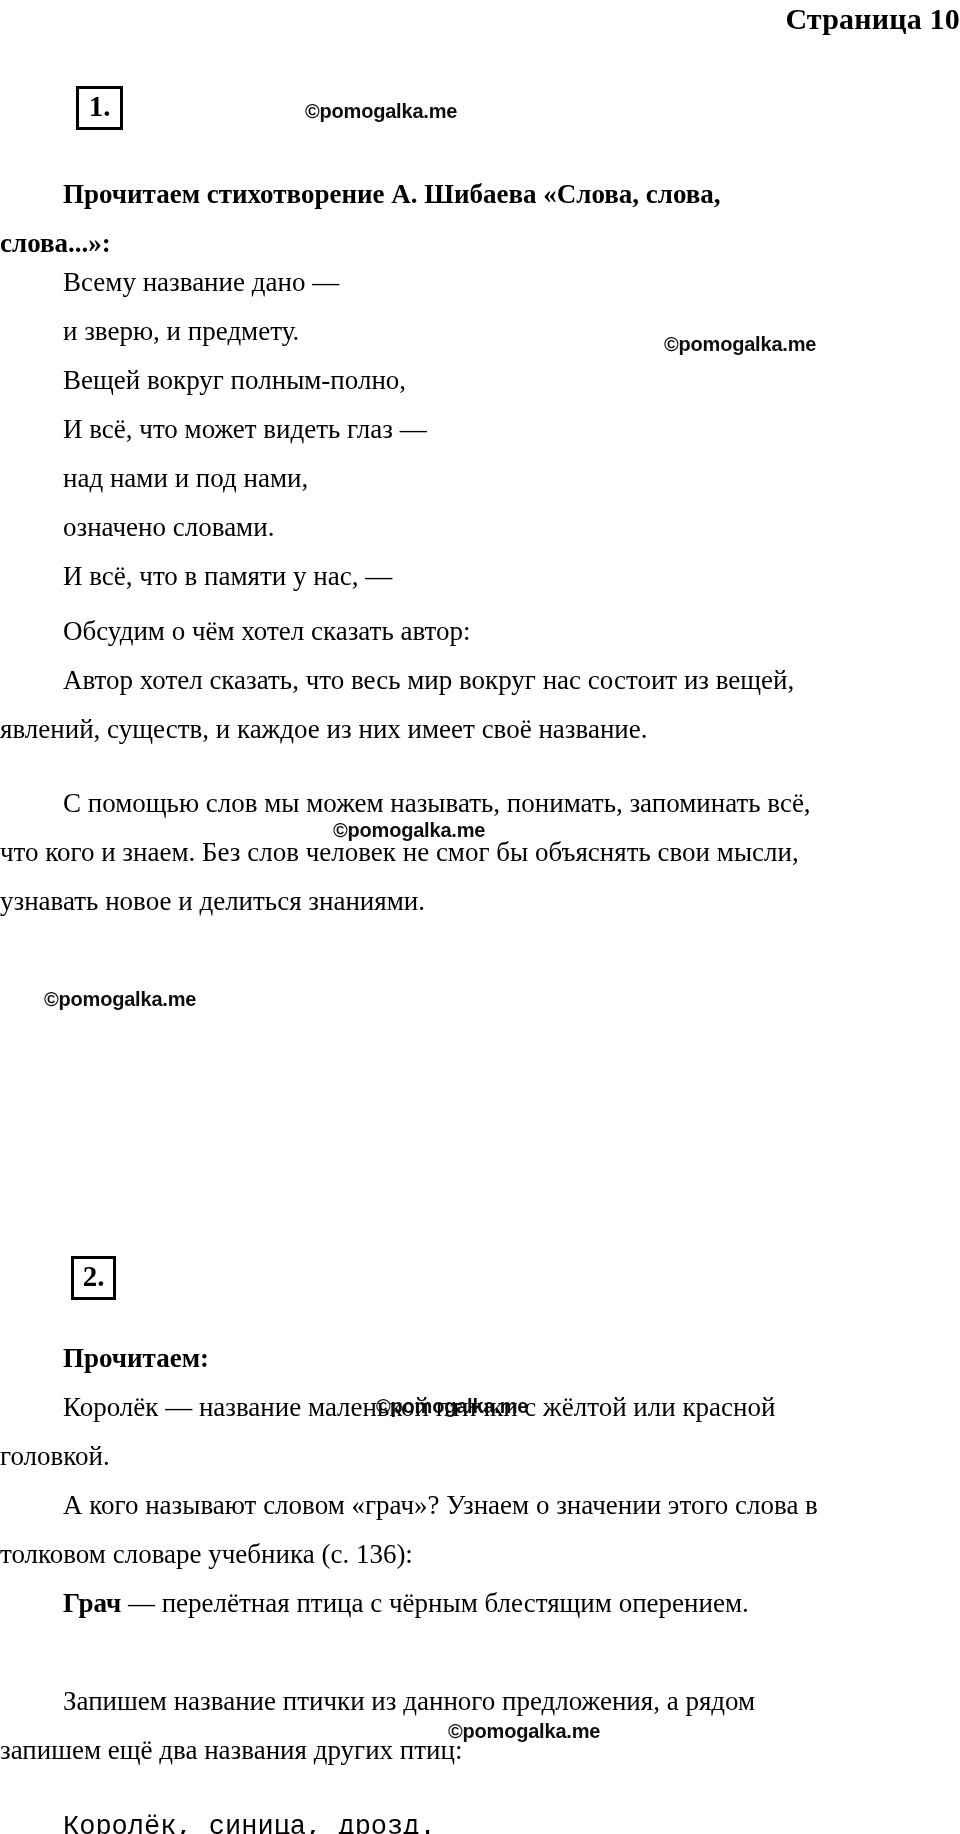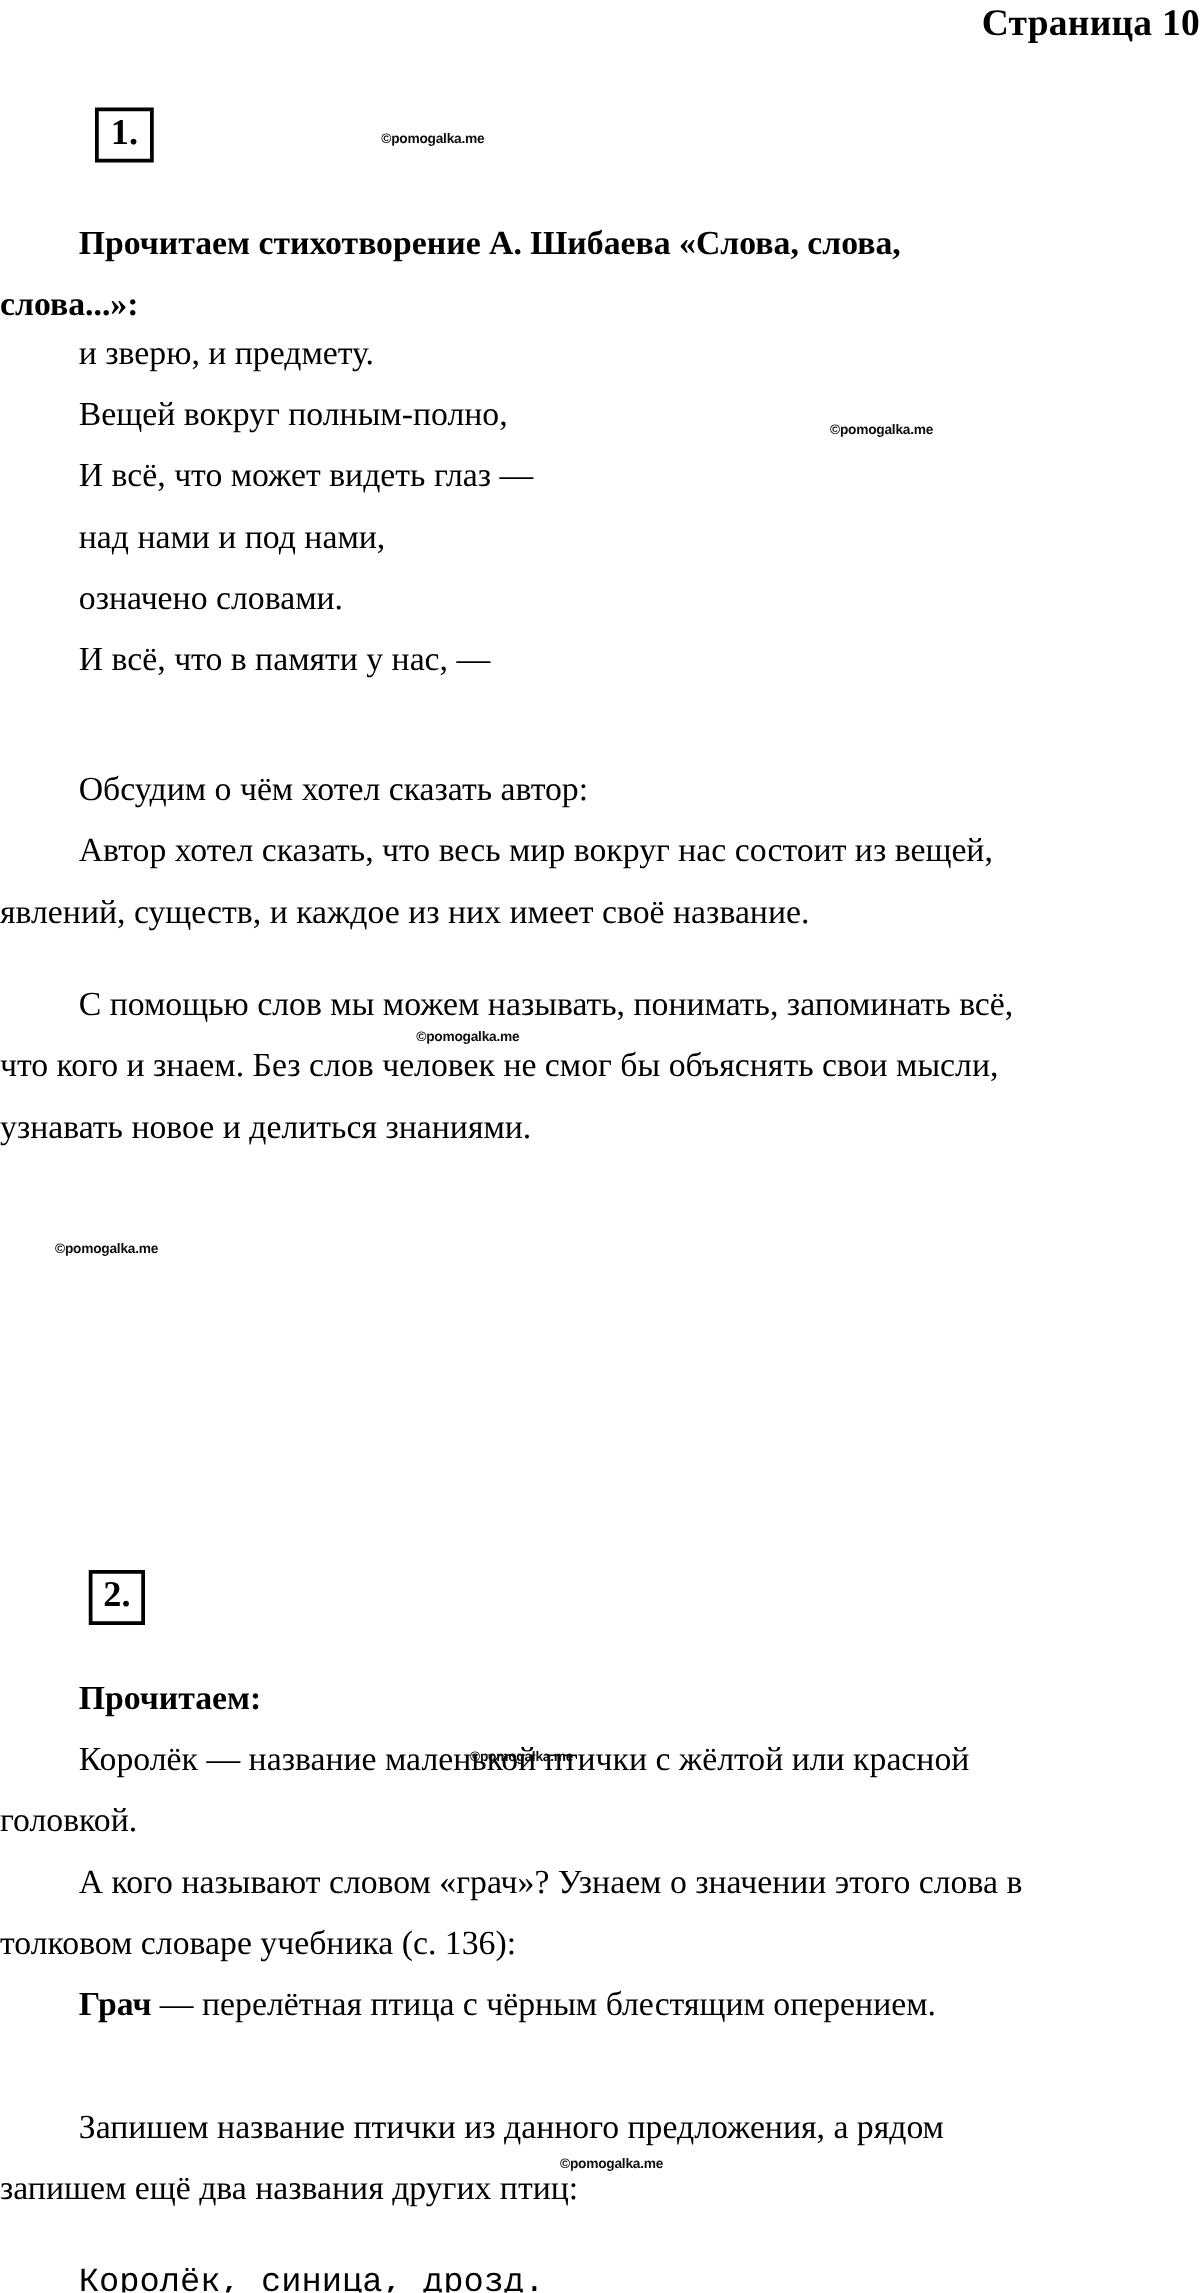--- a/index.html
+++ b/index.html
@@ -43,21 +43,21 @@
     box-sizing: border-box;
   }
   #ex-num-1 { left: 76px; top: 86px;  width: 47px; height: 44px; }
   #ex-num-2 { left: 71px; top: 1256px; width: 45px; height: 44px; }
 
   
   .watermark {
     position: absolute;
     font-family: "Liberation Sans", "DejaVu Sans", sans-serif;
     font-weight: bold;
-    font-size: 11px;
+    font-size: 20px;
     line-height: 17px;
     color: #0d0d0d;
     white-space: nowrap;
     letter-spacing: -0.2px;
   }
   #wm-1 { left: 305px; top: 103px; }
   #wm-2 { left: 664px; top: 336px; }
   #wm-3 { left: 333px; top: 822px; }
   #wm-4 { left: 44px;  top: 991px; }
   #wm-5 { left: 376px; top: 1398px; }
@@ -99,20 +99,21 @@
 
 <div class="page-title">Страница 10</div>
 
 <div class="ex-num" id="ex-num-1">1.</div>
 
 <div class="textblock" id="block-intro">
   <p class="indent">Прочитаем стихотворение А. Шибаева «Слова, слова, слова...»:</p>
 </div>
 
 <div class="textblock" id="block-poem">
+  <p class="poemline">Всему название дано —</p>
   <p class="poemline">и зверю, и предмету.</p>
   <p class="poemline">Вещей вокруг полным-полно,</p>
   <p class="poemline">И всё, что может видеть глаз —</p>
   <p class="poemline">над нами и под нами,</p>
   <p class="poemline">означено словами.</p>
   <p class="poemline">И всё, что в памяти у нас, —</p>
 </div>
 
 <div class="textblock" id="block-discuss">
   <p class="indent">Обсудим о чём хотел сказать автор:</p>

